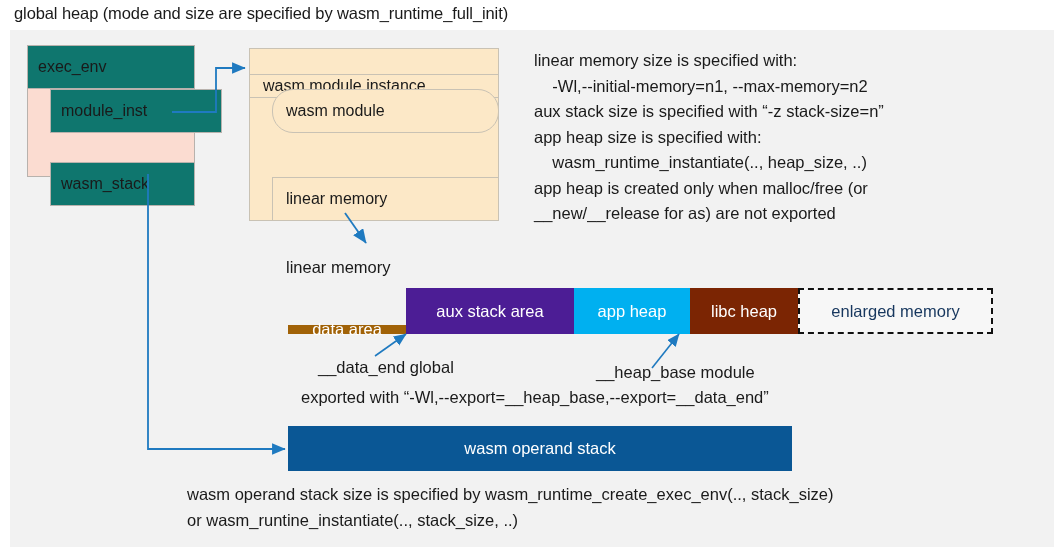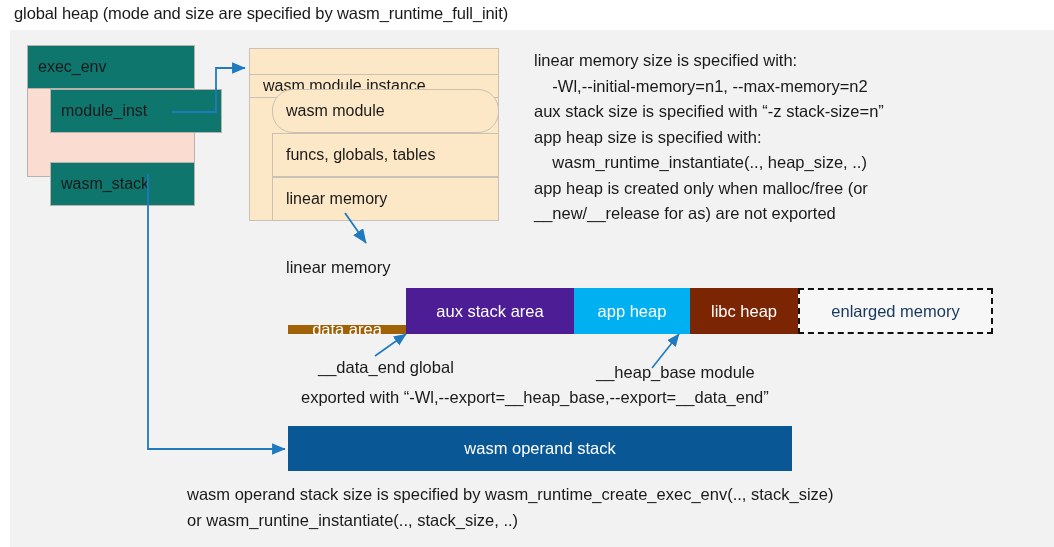--- a/index.html
+++ b/index.html
@@ -189,21 +189,20 @@
   <div class="abs" id="panel"></div>
 
   <div class="abs" id="exec-env-box"></div>
   <div class="ee-row" id="ee-title">exec_env</div>
   <div class="ee-row" id="ee-mod">module_inst</div>
   <div class="ee-row" id="ee-stack">wasm_stack</div>
 
   <div class="abs" id="mi-box"></div>
   <div class="mi-row" id="mi-title">wasm module instance</div>
   <div class="mi-row" id="mi-r1">wasm module</div>
-  <div class="mi-row" id="mi-r2">funcs, globals, tables</div>
   <div class="mi-row" id="mi-r3">linear memory</div>
 
   <div class="abs" id="notes-right">linear memory size is specified with:
     -Wl,--initial-memory=n1, --max-memory=n2
 aux stack size is specified with “-z stack-size=n”
 app heap size is specified with:
     wasm_runtime_instantiate(.., heap_size, ..)
 app heap is created only when malloc/free (or
 __new/__release for as) are not exported</div>
 

